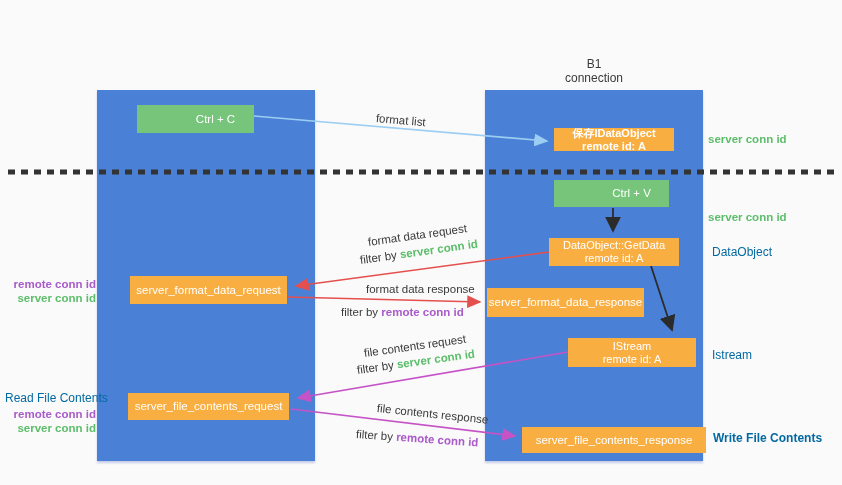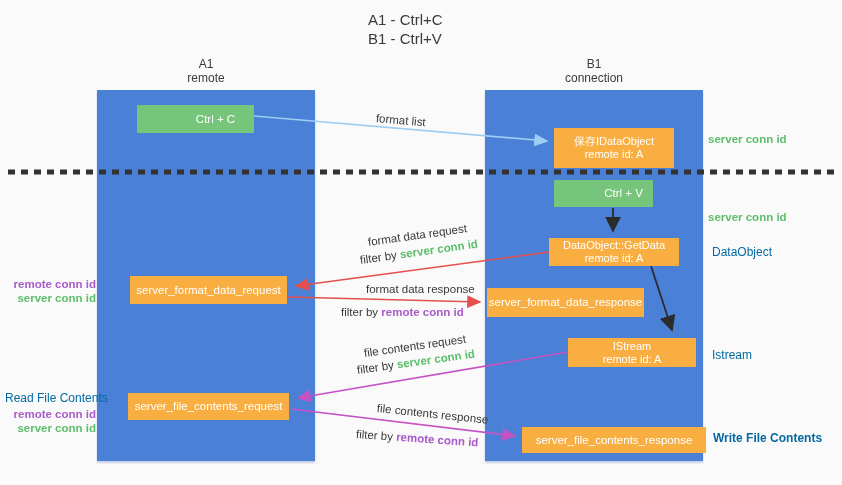--- a/index.html
+++ b/index.html
@@ -54,29 +54,21 @@
     transform-origin:left center;
   }
   .edge-label .green-text{font-weight:bold;}
   .edge-label .purple-text{font-weight:bold;}
 </style>
 </head>
 <body>
 
 <div class="stage">
 
-  <div class="title">
-    <div>A1 - Ctrl+C</div>
-    <div>B1 - Ctrl+V</div>
-  </div>
 
-  <div class="lane-header left">
-    <div>A1</div>
-    <div>remote</div>
-  </div>
   <div class="lane-header right">
     <div>B1</div>
     <div>connection</div>
   </div>
 
   <div class="lane left"></div>
   <div class="lane right"></div>
 
   <svg class="arrows" width="842" height="485" viewBox="0 0 842 485">
     <defs>
@@ -108,26 +100,26 @@
 
     <line x1="568" y1="352" x2="298" y2="398" stroke="#C653C6" stroke-width="1.6" marker-end="url(#mMagenta)"></line>
 
     <line x1="291" y1="409" x2="515" y2="436" stroke="#C653C6" stroke-width="1.6" marker-end="url(#mMagenta)"></line>
   </svg>
 
   <div class="node green" style="left:137px;top:105px;width:117px;height:28px;">
     <span>Ctrl + C</span>
   </div>
 
-  <div class="node orange" style="left:554px;top:128px;width:120px;height:40px;font-size:11px;">
+  <div class="node orange" style="left:554px;top:128px;width:120px;height:23px;font-size:11px;font-weight:bold;">
     <span>保存IDataObject</span>
     <span>remote id: A</span>
   </div>
 
-  <div class="node green" style="left:554px;top:180px;width:99px;height:27px;">
+  <div class="node green" style="left:554px;top:180px;width:115px;height:27px;">
     <span>Ctrl + V</span>
   </div>
 
   <div class="node orange" style="left:549px;top:238px;width:130px;height:28px;font-size:11px;">
     <span>DataObject::GetData</span>
     <span>remote id: A</span>
   </div>
 
   <div class="node orange" style="left:130px;top:276px;width:157px;height:28px;">
     <span>server_format_data_request</span>

